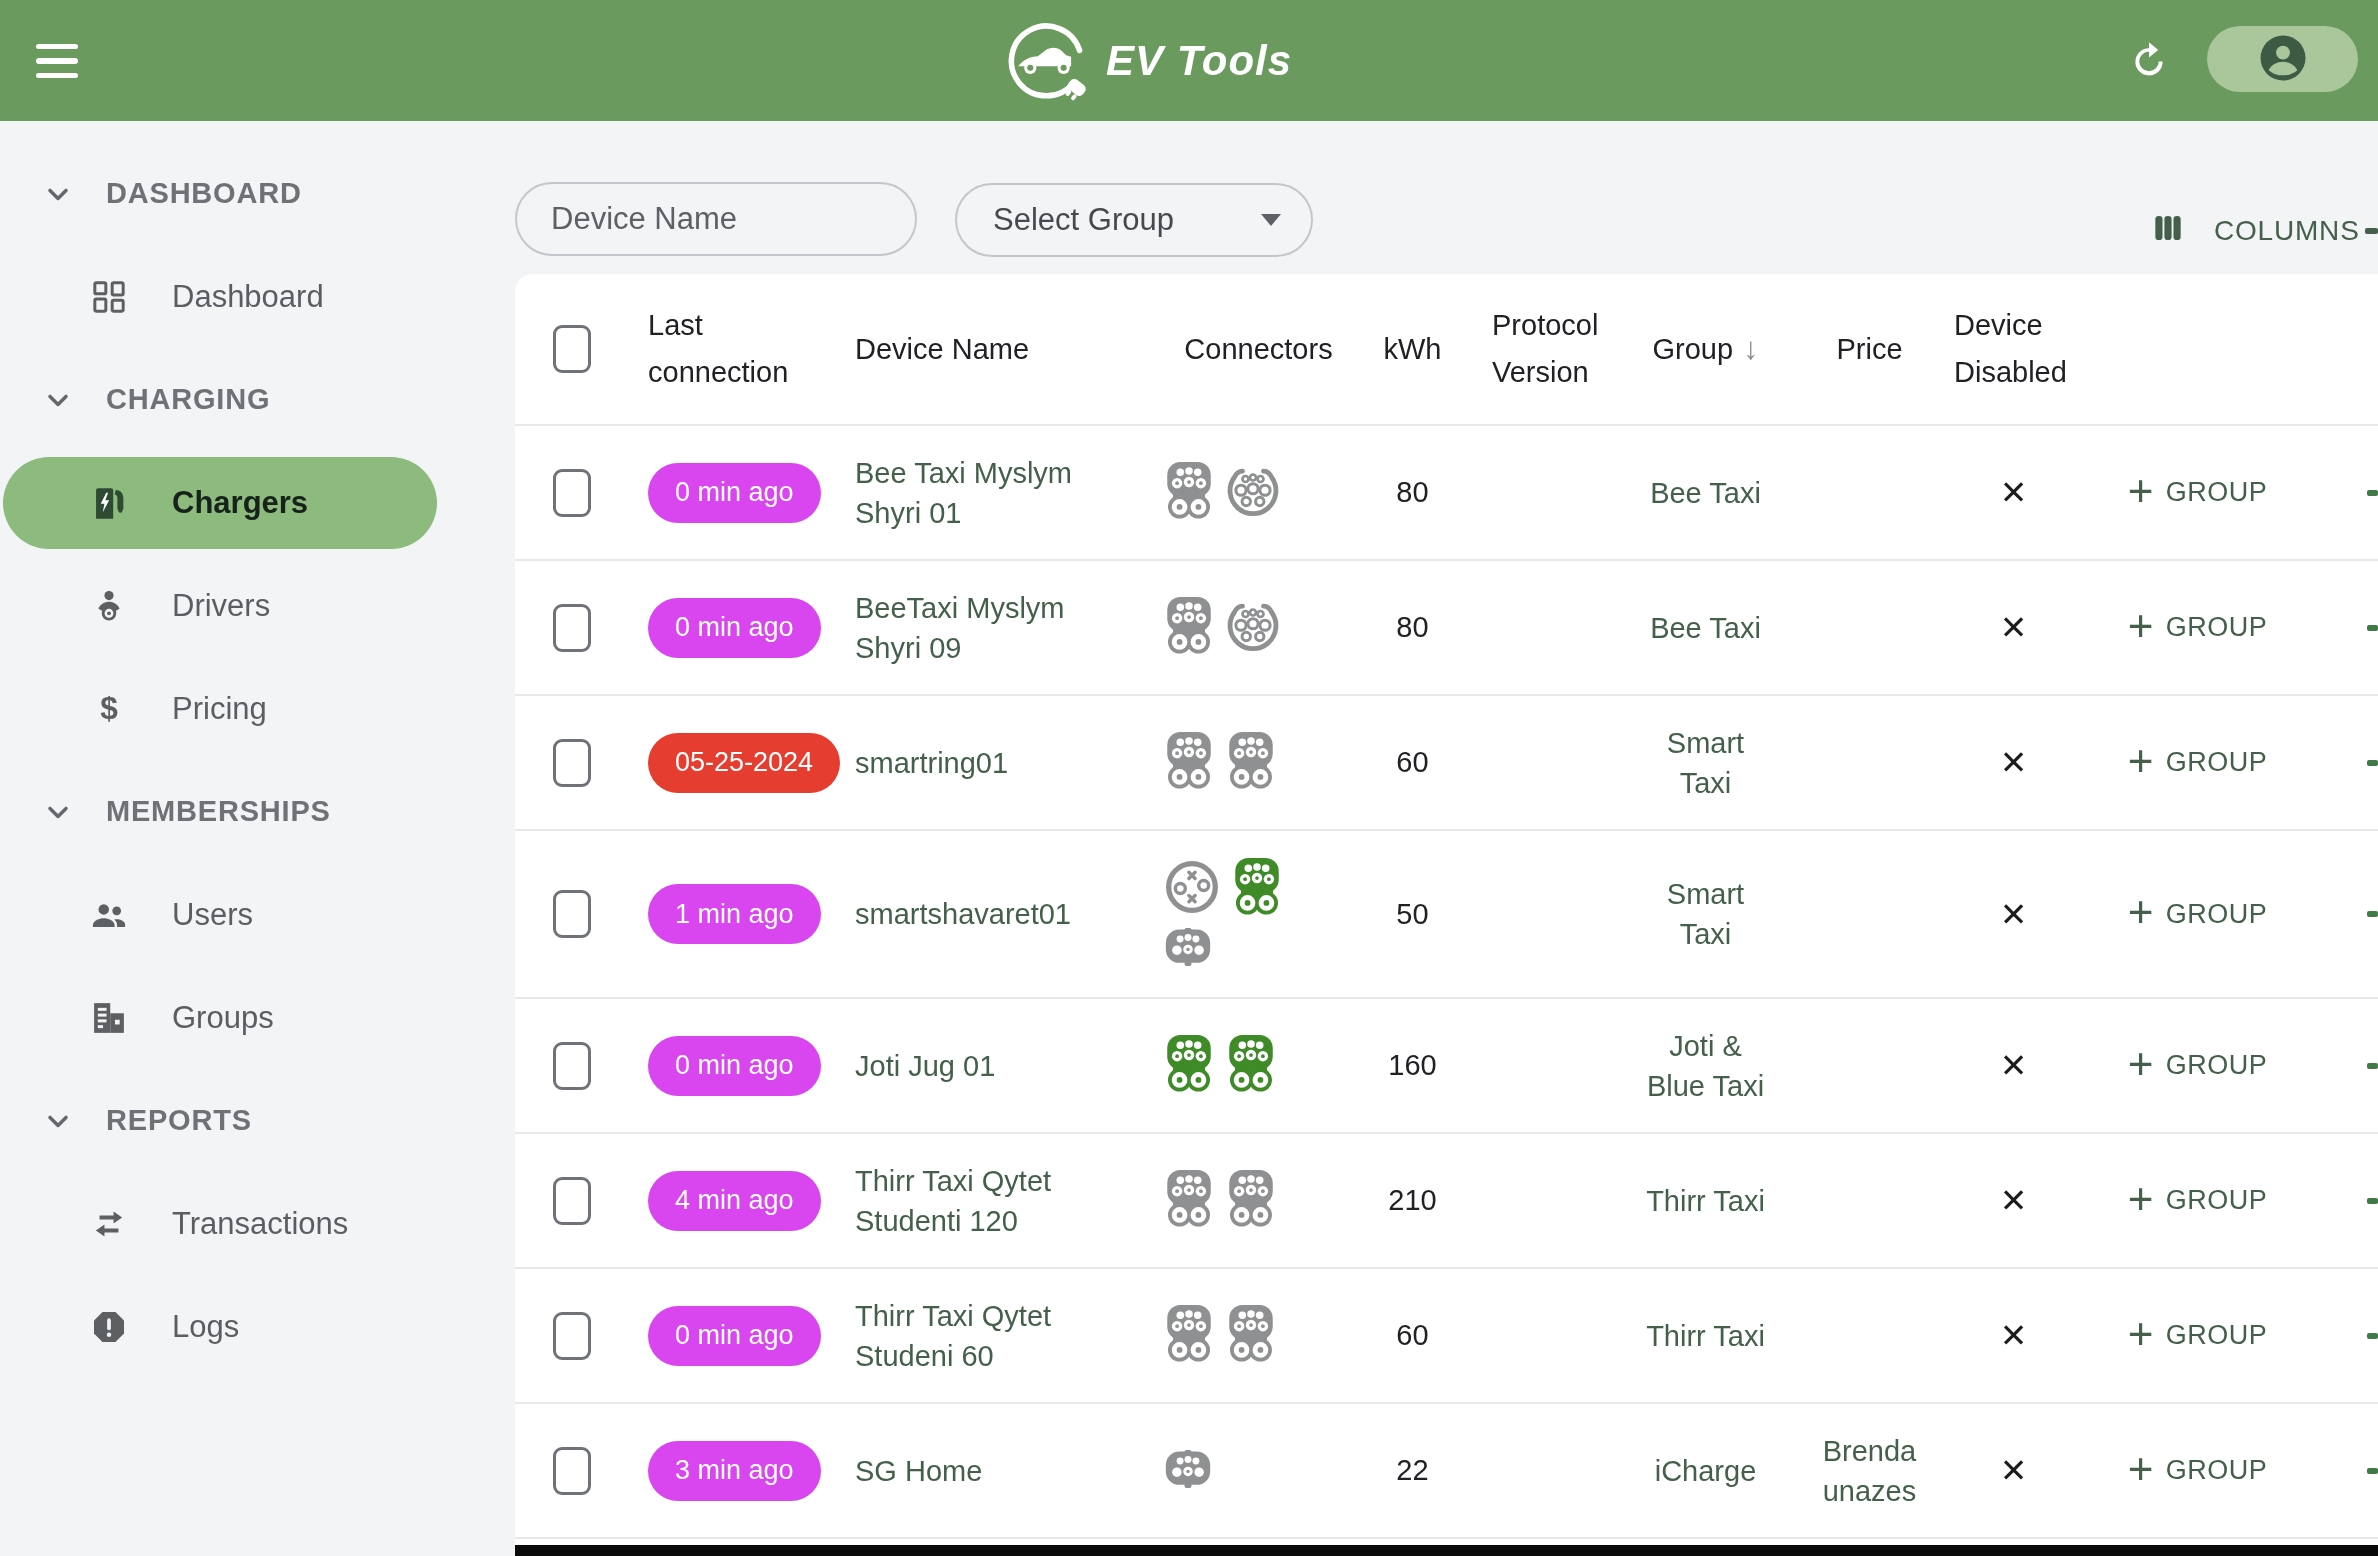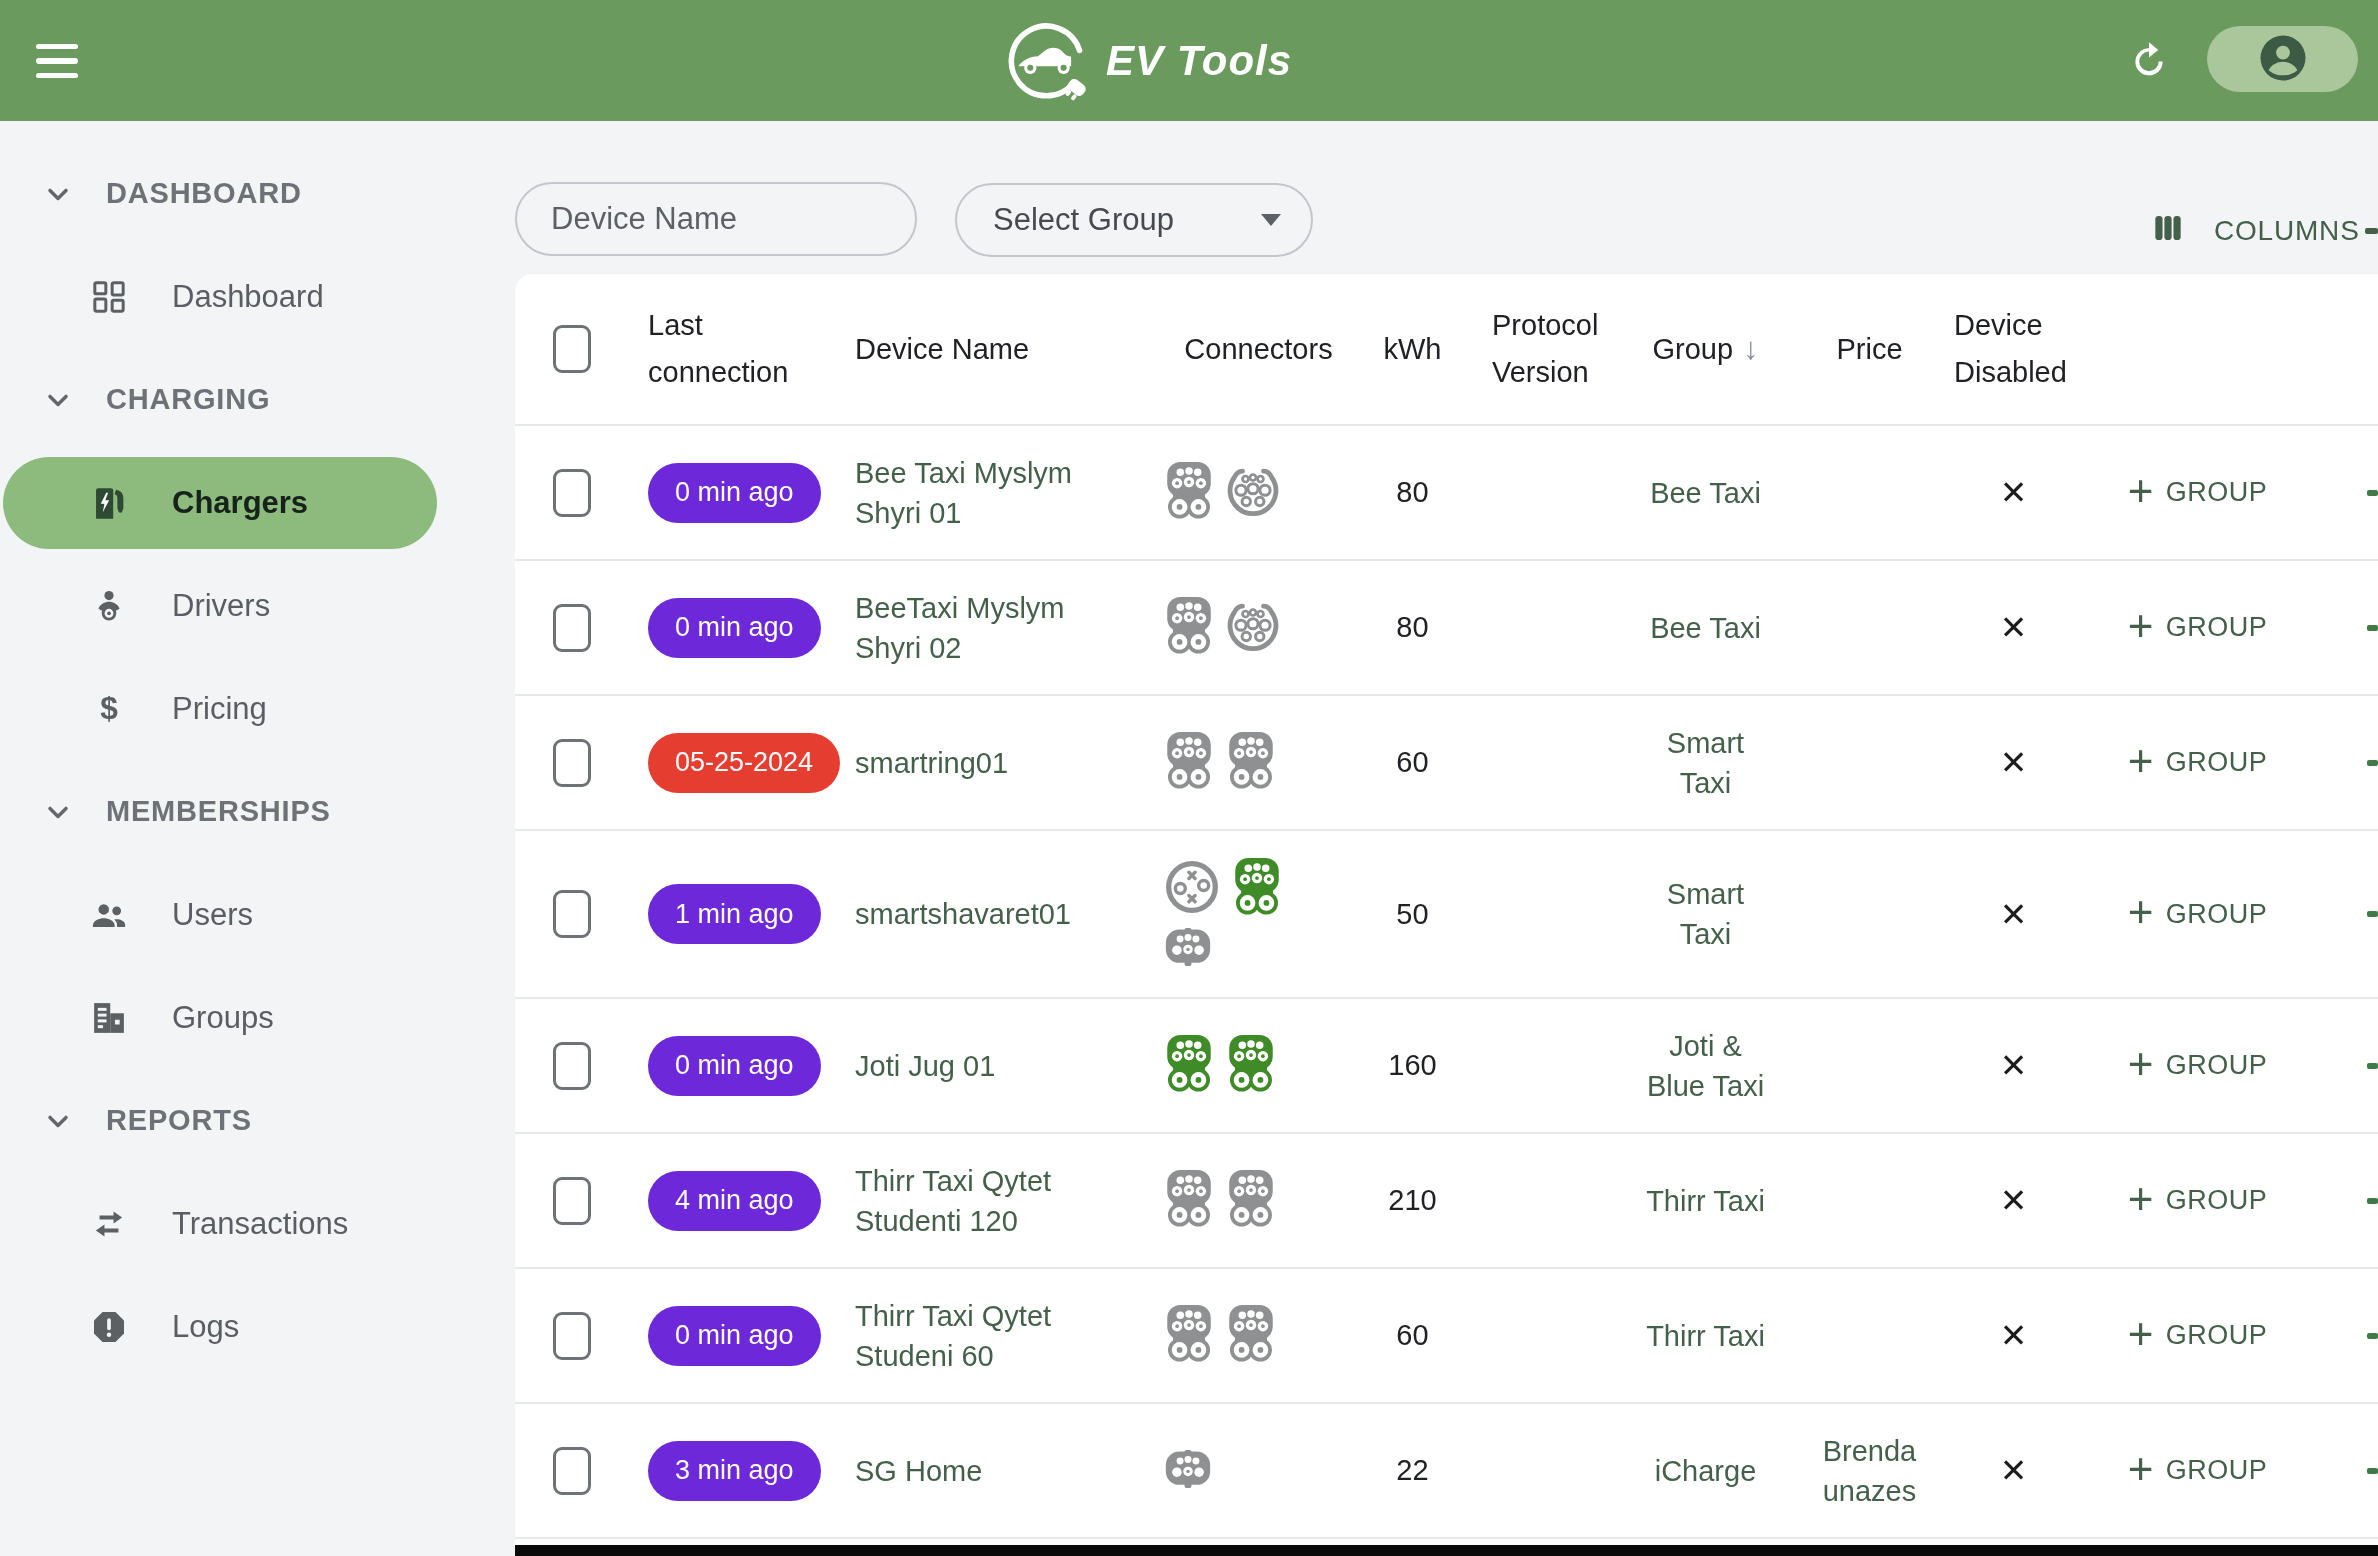--- a/index.html
+++ b/index.html
@@ -63,21 +63,21 @@
   .c-price{width:159px;justify-content:center;}
   .c-disabled{width:129px;justify-content:center;font-size:33px;color:#1c1c1c;}
   .c-action{width:239px;justify-content:center;}
   .c-edge{flex:1 1 auto;position:relative;}
   .hcell{font-size:29px;color:#202124;line-height:47px;}
   .h-last{width:144px;} .h-proto{width:114px;} .h-disabled{width:119px;}
   .h-device{width:249px;} 
   .sort-arrow{color:#8a8f94;font-size:31px;margin-left:10px;}
   .pill{height:60px;padding:0 27px;border-radius:30px;color:#fff;font-size:27px;display:inline-flex;
         align-items:center;justify-content:center;white-space:nowrap;}
-  .pill-green{background:#6d28d9;}
+  .pill-green{background:#d946ef;}
   .pill-red{background:#e53e31;}
   .txt-dev{width:259px;font-size:29px;color:#44604a;line-height:40px;}
   .txt-grp{width:127px;text-align:center;font-size:29px;color:#44604a;line-height:40px;}
   .txt-price{width:100px;text-align:center;font-size:29px;color:#44604a;line-height:40px;}
   .group-btn{display:flex;align-items:center;gap:12px;color:#44604a;font-size:27px;letter-spacing:0.5px;
              background:none;border:none;cursor:pointer;padding:0;}
   .group-btn .plus{font-size:44px;font-weight:400;line-height:0;margin-top:-4px;}
   .edge-frag{position:absolute;right:0;top:50%;transform:translateY(-50%);width:11px;height:6px;
              background:#3f7b46;border-radius:2px;cursor:pointer;}
   .black-bar{position:absolute;left:515px;top:1545px;width:1863px;height:11px;background:#0a0a0a;}
@@ -371,21 +371,21 @@
         </div>
       </div>
       <div class="trow">
         <div class="cell c-check">
           <div class="checkbox"></div>
         </div>
         <div class="cell c-last">
           <span class="pill pill-green">0 min ago</span>
         </div>
         <div class="cell c-device">
-          <span class="txt-dev">BeeTaxi Myslym Shyri 02</span>
+          <span class="txt-dev">BeeTaxi Myslym Shyri 09</span>
         </div>
         <div class="cell c-conn">
           <div class="conn-wrap">
             <span><svg width="50" height="58" viewBox="0 0 34 40">
     <rect x="2" y="0" width="30" height="24" rx="9" fill="#8e9092"></rect>
     <rect x="6" y="18" width="22" height="12" fill="#8e9092"></rect>
     <circle cx="10.5" cy="31" r="8" fill="#8e9092"></circle>
                 <circle cx="23.5" cy="31" r="8" fill="#8e9092"></circle>
     <circle cx="11" cy="7" r="2.6" fill="#fff"></circle>
                 <circle cx="17" cy="6.2" r="2.6" fill="#fff"></circle>

